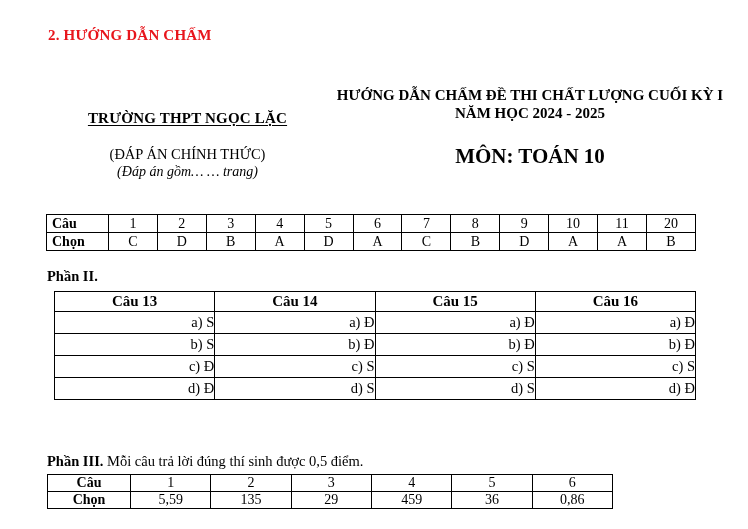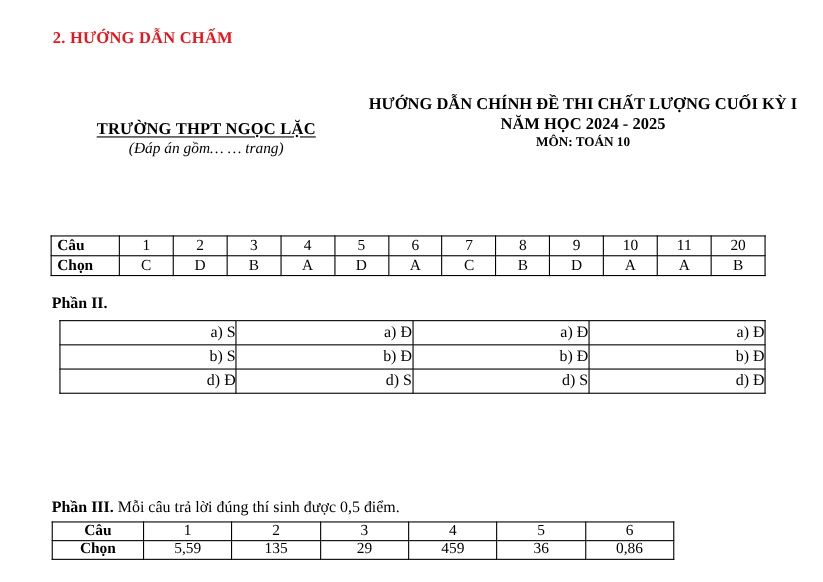--- a/index.html
+++ b/index.html
@@ -32,21 +32,21 @@
   }
   .official-line { margin-top:19px; font-size:14.5px; }
   .pages-note { margin-top:1px; font-size:14px; font-style:italic; }
 
   .title-block {
     position:absolute; left:314px; top:86px; width:432px;
     text-align:center; font-weight:bold;
   }
   .title-line1 { font-size:15px; line-height:18px; }
   .title-line2 { font-size:15px; line-height:18px; }
-  .subject-line { font-size:12px; }
+  .subject-line { margin-top:22px; font-size:21px; }
 
   
   .part-line { position:absolute; left:47px; font-size:14.5px; }
   .part-line b { font-weight:bold; }
   .part1-line { top:176px; }
   .part2-line { top:268px; }
   .part3-line { top:453px; }
 
   
   table { border-collapse:collapse; table-layout:fixed; background:#fff; }
@@ -66,25 +66,26 @@
 </style>
 </head>
 <body>
 
 <div class="page">
 
   <div class="doc-heading">2. HƯỚNG DẪN CHẤM</div>
 
   <div class="school-block">
     <div class="school-name">TRƯỜNG THPT NGỌC LẶC</div>
+    <div class="official-line">(ĐÁP ÁN CHÍNH THỨC)</div>
     <div class="pages-note">(Đáp án gồm… … trang)</div>
   </div>
 
   <div class="title-block">
-    <div class="title-line1">HƯỚNG DẪN CHÍNH ĐỀ THI CHẤT LƯỢNG CUỐI KỲ I</div>
+    <div class="title-line1">HƯỚNG DẪN CHẤM ĐỀ THI CHẤT LƯỢNG CUỐI KỲ I</div>
     <div class="title-line2">NĂM HỌC 2024 - 2025</div>
     <div class="subject-line">MÔN: TOÁN 10</div>
   </div>
 
 
   <table class="table1">
     <colgroup>
       <col style="width:62px">
         <col>
         <col>
@@ -136,31 +137,43 @@
   <div class="part-line part2-line"><b>Phần II.</b></div>
 
   <table class="table2">
     <colgroup>
         <col style="width:25%">
         <col style="width:25%">
         <col style="width:25%">
         <col style="width:25%">
       </colgroup>
     <tbody>
+        <tr>
+      <th>Câu 13</th>
+      <th>Câu 14</th>
+      <th>Câu 15</th>
+      <th>Câu 16</th>
+    </tr>
     <tr>
       <td>a) S</td>
       <td>a) Đ</td>
       <td>a) Đ</td>
       <td>a) Đ</td>
     </tr>
     <tr>
       <td>b) S</td>
       <td>b) Đ</td>
       <td>b) Đ</td>
       <td>b) Đ</td>
+    </tr>
+    <tr>
+      <td>c) Đ</td>
+      <td>c) S</td>
+      <td>c) S</td>
+      <td>c) S</td>
     </tr>
     <tr>
       <td>d) Đ</td>
       <td>d) S</td>
       <td>d) S</td>
       <td>d) Đ</td>
     </tr>
   </tbody>
     </table>
 

